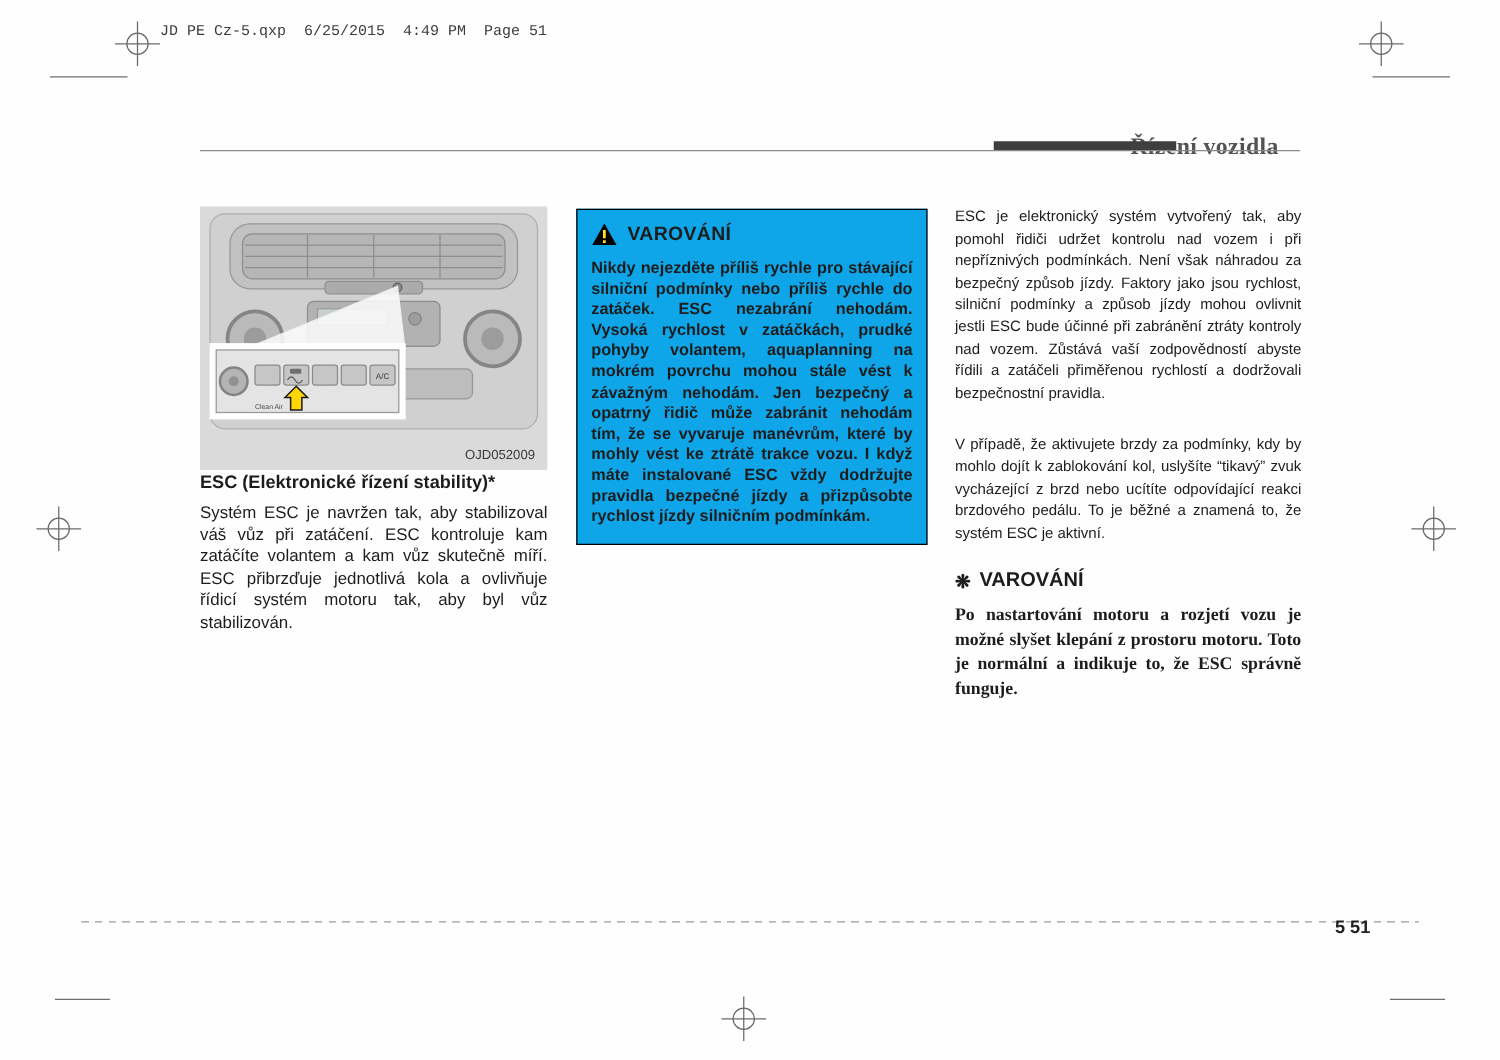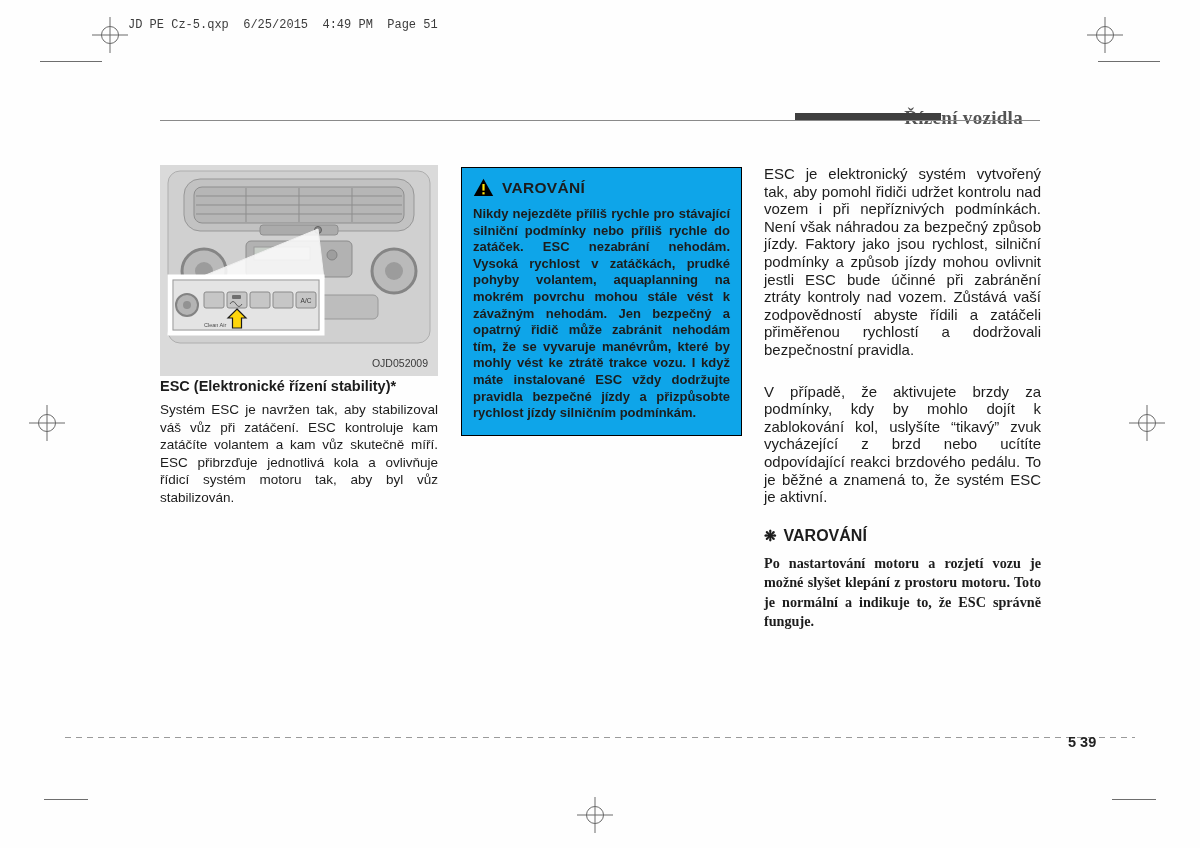--- a/index.html
+++ b/index.html
@@ -30,21 +30,21 @@
 
   .esc-heading{margin:2px 0 0 0;font-size:14.5px;font-weight:bold;white-space:nowrap;}
   .esc-body{margin:7px 0 0 0;font-size:13.5px;line-height:17.6px;text-align:justify;}
 
   .warning-box{position:absolute;left:461px;top:167px;width:281px;box-sizing:border-box;
                background:#0ea5e9;border:1px solid #000;padding:10px 11px 13px 11px;}
   .warning-title-row{display:flex;align-items:center;gap:8px;}
   .warning-title{font-size:15.5px;font-weight:bold;letter-spacing:.3px;}
   .warning-body{margin:9px 0 0 0;font-size:13px;font-weight:bold;line-height:16.6px;text-align:justify;}
 
-  .rp{margin:0;font-size:15px;line-height:17.6px;text-align:justify;}
+  .rp{margin:0;font-size:12px;line-height:17.6px;text-align:justify;}
   .rp + .rp{margin-top:24px;}
   .note-heading{margin-top:21px;display:flex;align-items:center;gap:7px;
                 font-size:16px;font-weight:bold;}
   .note-asterisk{font-size:15px;line-height:1;}
   .note-body{margin:9px 0 0 0;font-family:"Liberation Serif",serif;font-weight:bold;
              font-size:14.2px;line-height:19.5px;text-align:justify;}
 
   
   .footer-rule{position:absolute;left:65px;top:737px;width:1070px;height:1px;
                background:repeating-linear-gradient(90deg,#9a9a9a 0 6px,transparent 6px 11px);}
@@ -188,15 +188,15 @@
     <p class="rp">ESC je elektronický systém vytvořený tak, aby pomohl řidiči udržet kontrolu nad vozem i při nepříznivých podmínkách. Není však náhradou za bezpečný způsob jízdy. Faktory jako jsou rychlost, silniční podmínky a způsob jízdy mohou ovlivnit jestli ESC bude účinné při zabránění ztráty kontroly nad vozem. Zůstává vaší zodpovědností abyste řídili a zatáčeli přiměřenou rychlostí a dodržovali bezpečnostní pravidla.</p>
     <p class="rp">V případě, že aktivujete brzdy za podmínky, kdy by mohlo dojít k zablokování kol, uslyšíte “tikavý” zvuk vycházející z brzd nebo ucítíte odpovídající reakci brzdového pedálu. To je běžné a znamená to, že systém ESC je aktivní.</p>
     <div class="note-heading">
       <span class="note-asterisk">❋</span>
       <span>VAROVÁNÍ</span>
     </div>
     <p class="note-body">Po nastartování motoru a rozjetí vozu je možné slyšet klepání z prostoru motoru. Toto je normální a indikuje to, že ESC správně funguje.</p>
   </div>
 
   <div class="footer-rule"></div>
-  <div class="page-number">5 39</div>
+  <div class="page-number">5 51</div>
 
 </div>
 
 </body></html>

